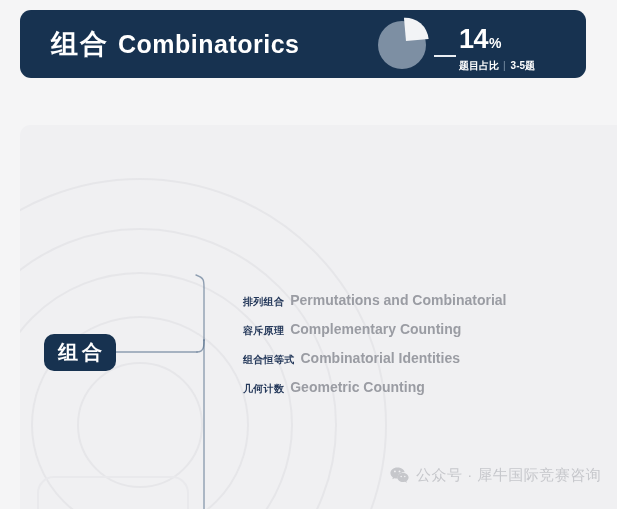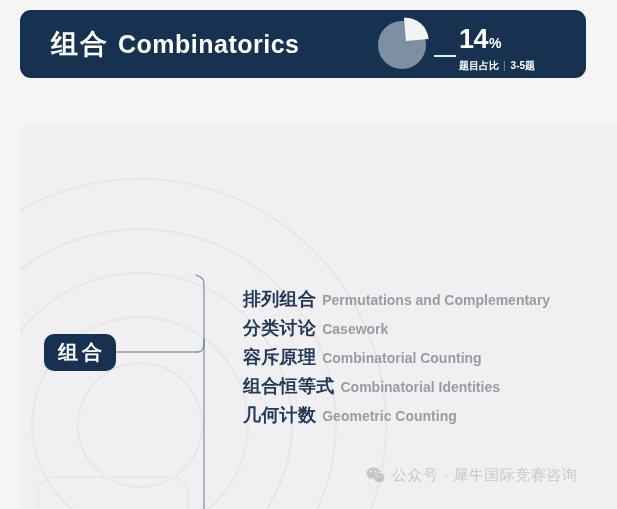--- a/index.html
+++ b/index.html
@@ -87,31 +87,31 @@
   
   #topic-list {
     position:absolute; left:223px; top:160px;
     width:370px;
   }
   .topic-row {
     height:29px; line-height:29px;
     white-space:nowrap;
   }
   .topic-cn {
-    color:#24385a; font-size:18px; font-weight:bold;
+    color:#24385a; font-size:10px; font-weight:bold;
     letter-spacing:.3px;
   }
   .topic-en {
     color:#9a9ca3; font-size:14px; font-weight:bold;
     margin-left:6px;
   }
 
   
   #watermark {
-    position:absolute; left:366px; top:466px;
+    position:absolute; left:390px; top:466px;
     display:flex; align-items:center;
     opacity:.55; pointer-events:none;
   }
   #watermark-text {
     margin-left:7px;
     color:#a4a6ac; font-size:15px;
     white-space:nowrap; letter-spacing:.5px;
   }
 </style>
 </head>
@@ -176,23 +176,22 @@
 
         <path d="M 81 82 C 88 82 88 76 88 70"></path>
 
         <path d="M 88 70 L 88 18 C 88 10 88 8 80 5"></path>
 
         <path d="M 88 70 L 88 322 C 88 330 88 332 80 335"></path>
       </g>
     </svg>
 
     <div id="topic-list">
-        <div class="topic-row"><span class="topic-cn">排列组合</span><span class="topic-en">Permutations and Complementary</span></div>
-        <div class="topic-row"><span class="topic-cn">分类讨论</span><span class="topic-en">Casework</span></div>
-        <div class="topic-row"><span class="topic-cn">容斥原理</span><span class="topic-en">Combinatorial Counting</span></div>
+        <div class="topic-row"><span class="topic-cn">排列组合</span><span class="topic-en">Permutations and Combinatorial</span></div>
+        <div class="topic-row"><span class="topic-cn">容斥原理</span><span class="topic-en">Complementary Counting</span></div>
         <div class="topic-row"><span class="topic-cn">组合恒等式</span><span class="topic-en">Combinatorial Identities</span></div>
         <div class="topic-row"><span class="topic-cn">几何计数</span><span class="topic-en">Geometric Counting</span></div>
       </div>
 
   </div>
 
   <div id="watermark">
     <svg width="19" height="17" viewBox="0 0 19 17">
       <path d="M7.2 0.6 C3.4 0.6 0.4 3.1 0.4 6.1 c0 1.7 1 3.3 2.5 4.3 l-0.6 1.9 2.2-1.1 c0.9 0.2 1.8 0.4 2.7 0.4 0.2 0 0.5 0 0.7 0 -0.1-0.4-0.2-0.8-0.2-1.2 0-2.9 2.8-5.2 6.3-5.2 0.2 0 0.5 0 0.7 0 C14.1 2.7 11 0.6 7.2 0.6 z" fill="#a4a6ac"></path>
       <circle cx="4.9" cy="4.4" r="0.95" fill="#f0f0f2"></circle>

